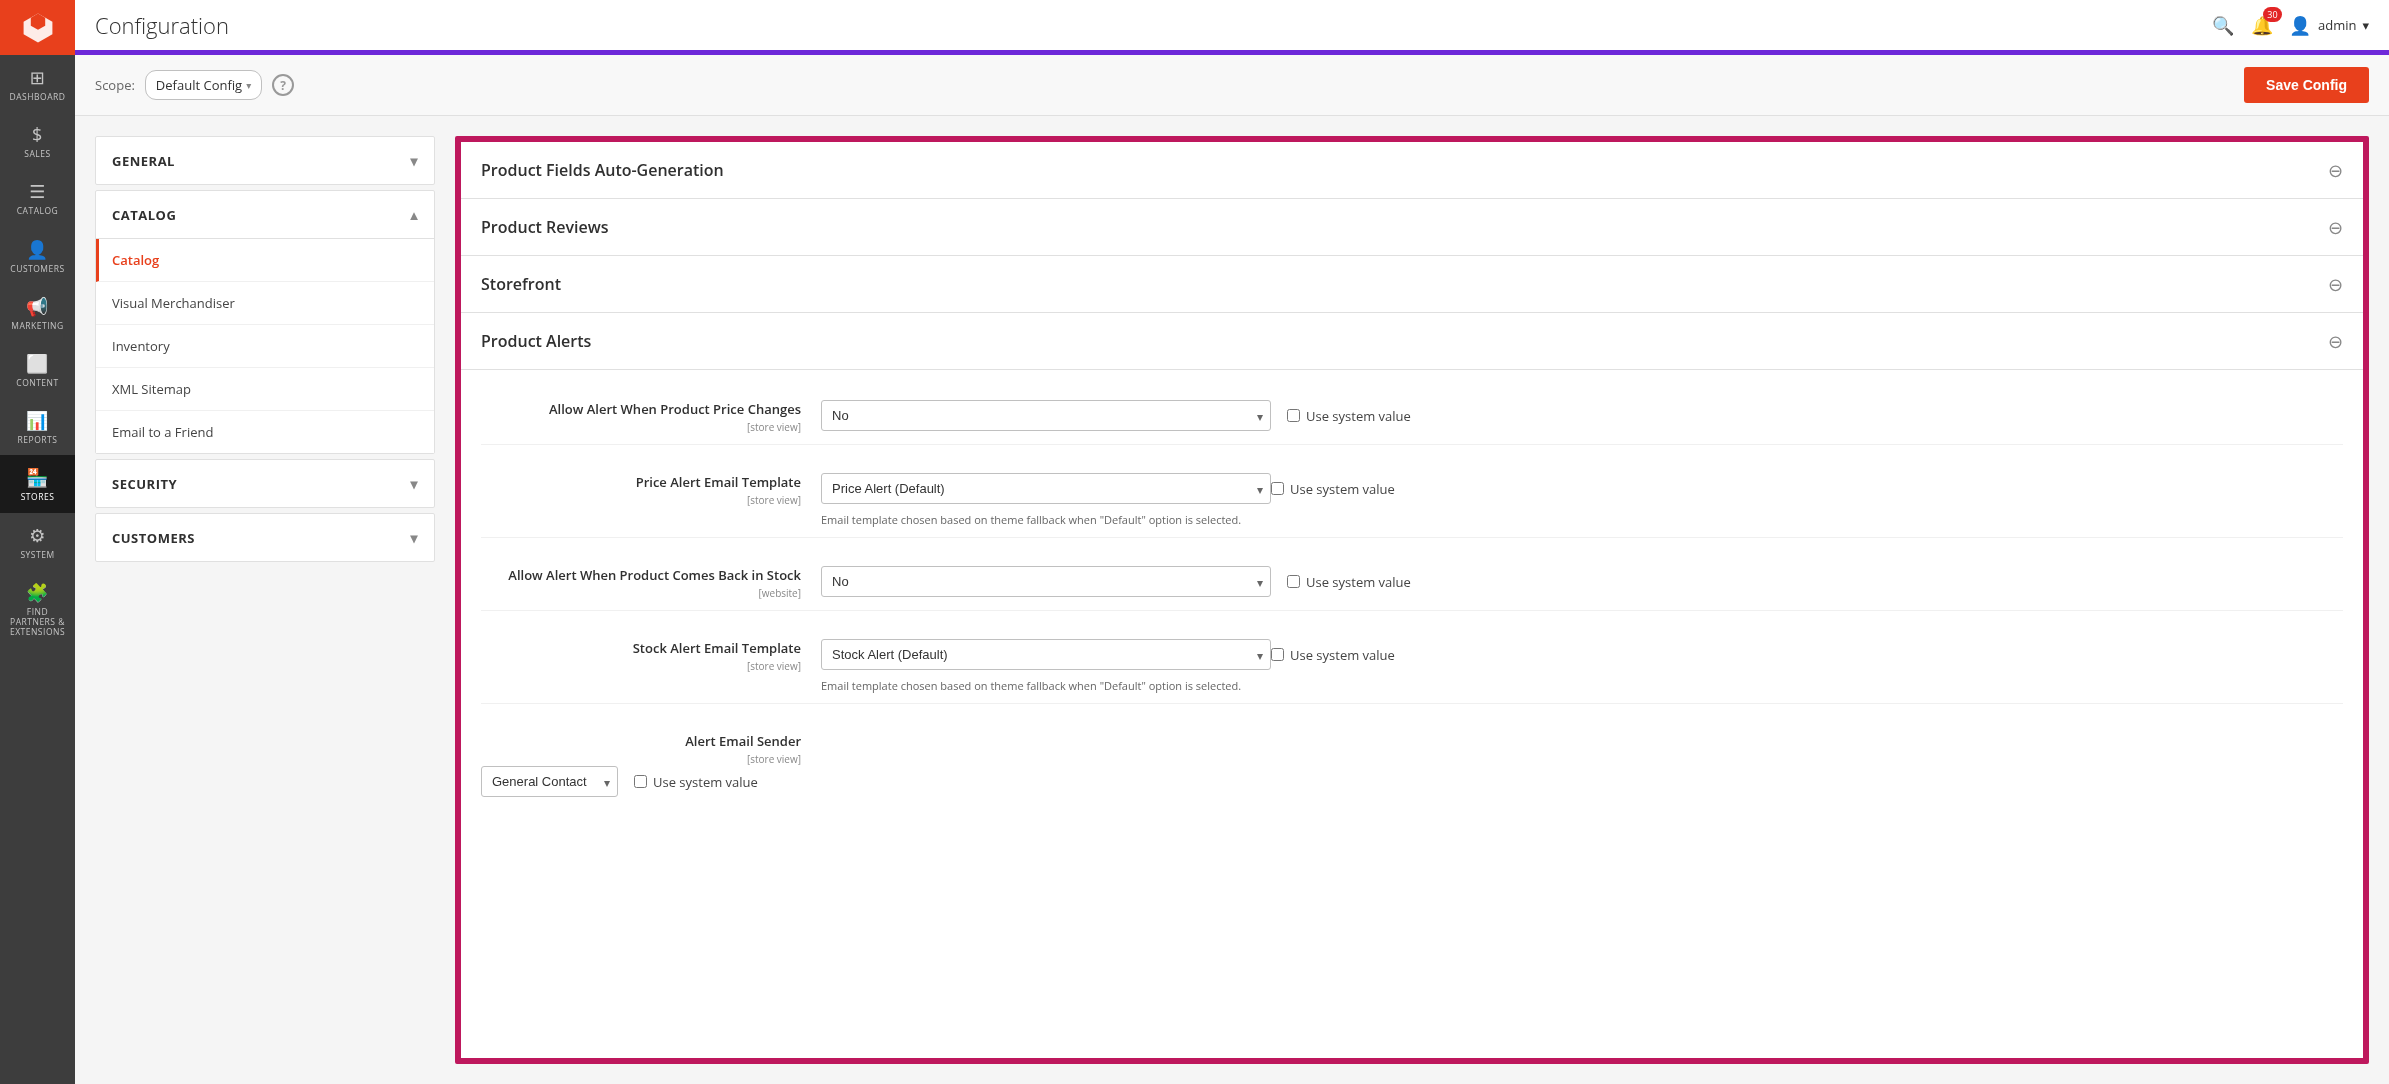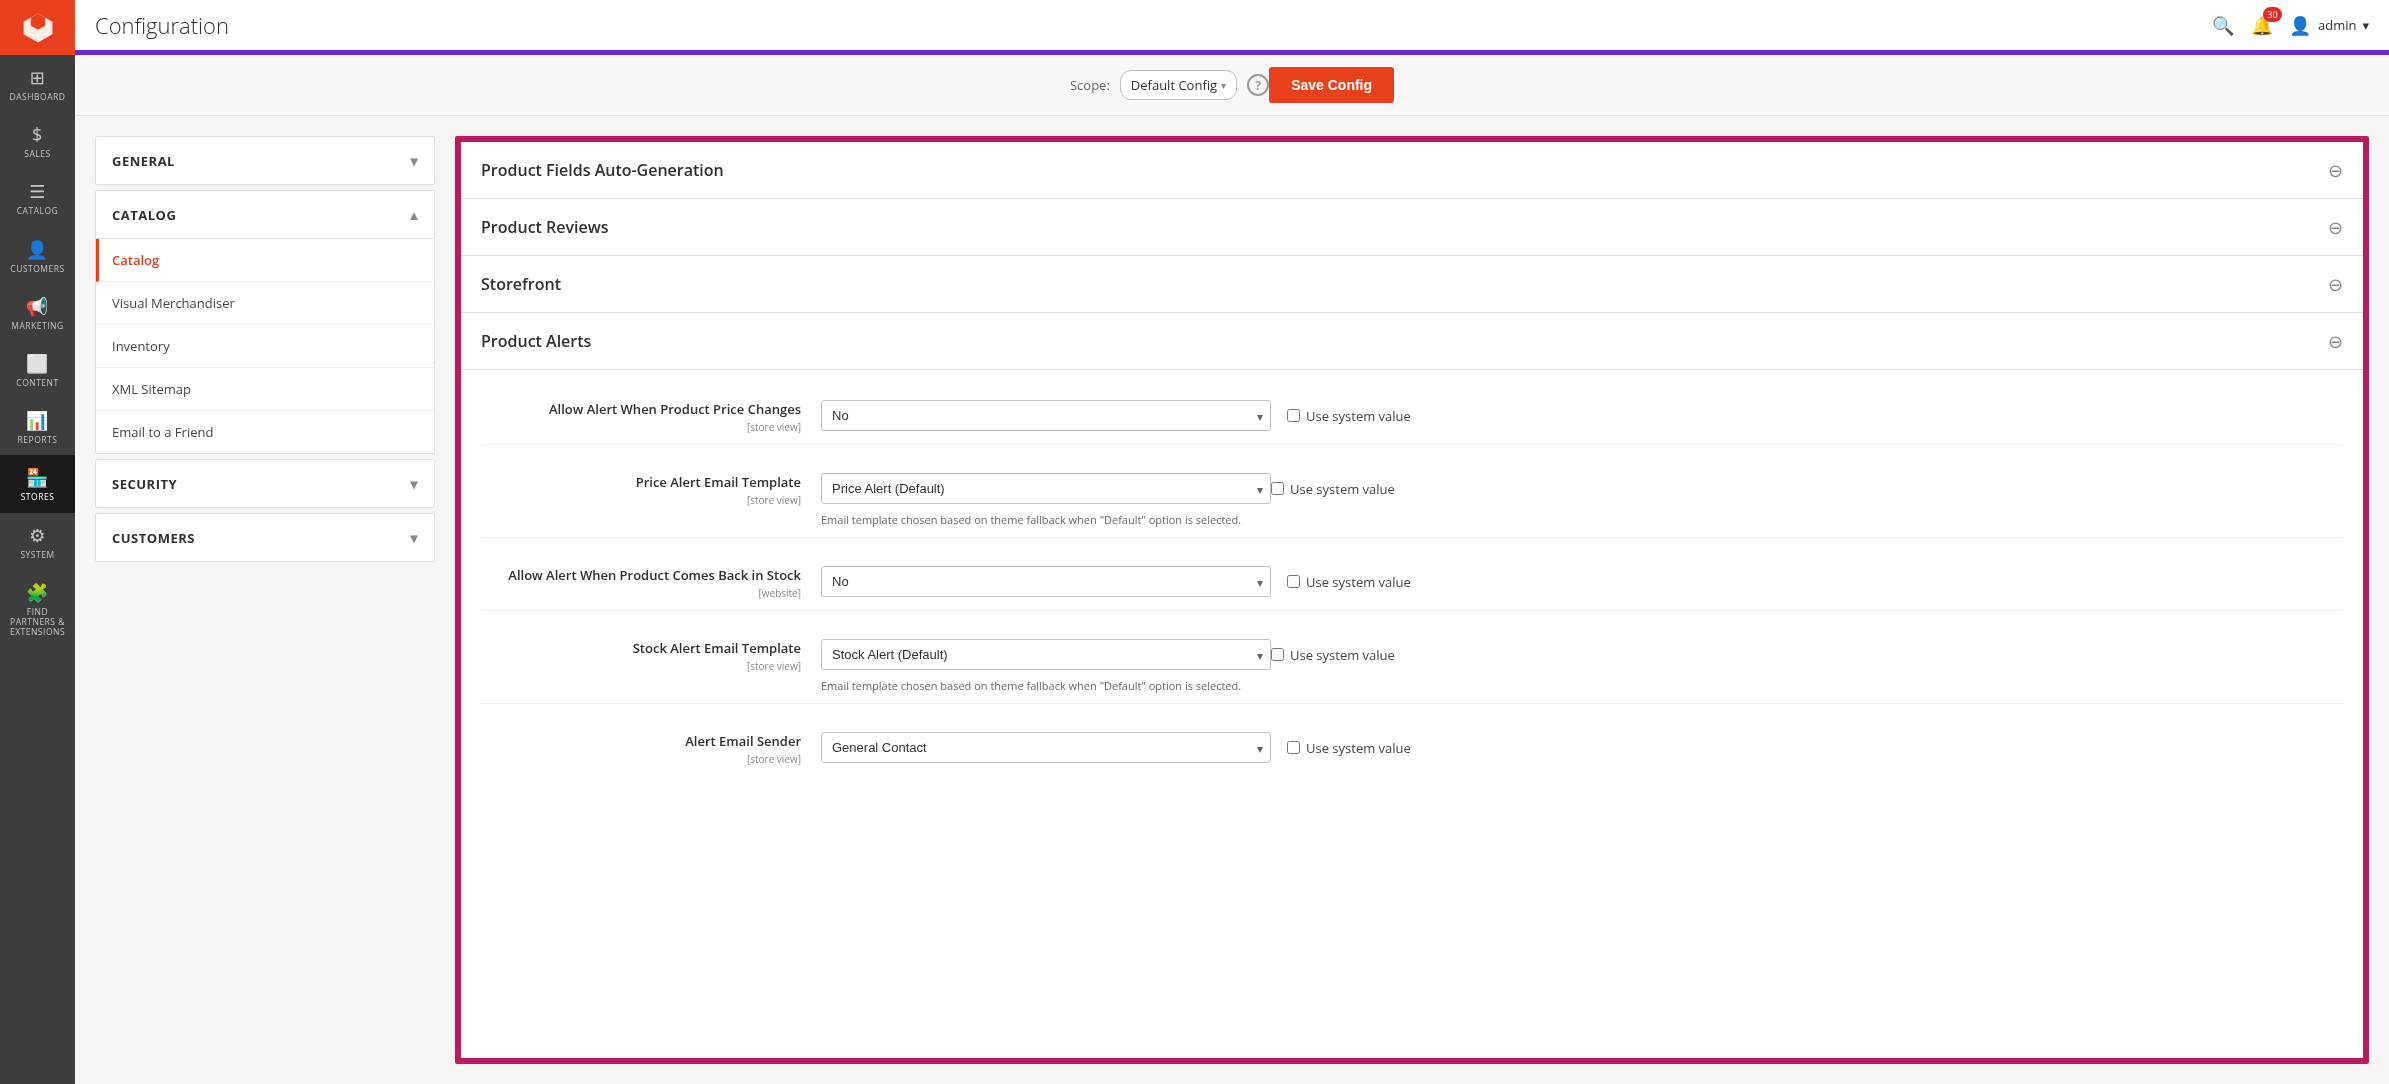--- a/index.html
+++ b/index.html
@@ -102,21 +102,21 @@
     }
     .admin-icon { font-size: 18px; color: #666; }
 
     
     .scope-bar {
       background: #f8f8f8;
       border-bottom: 1px solid #e0e0e0;
       padding: 12px 20px;
       display: flex;
       align-items: center;
-      justify-content: center;
+      justify-content: space-between;
       flex-shrink: 0;
     }
     .scope-left {
       display: flex;
       align-items: center;
       gap: 10px;
     }
     .scope-label { color: #666; font-size: 13px; }
     .scope-select {
       display: flex;
@@ -231,21 +231,21 @@
     }
     .section-toggle { font-size: 18px; color: #888; }
 
     .form-row {
       display: flex;
       align-items: flex-start;
       margin-bottom: 18px;
       padding: 10px 0;
       border-bottom: 1px solid #f0f0f0;
     }
-    .form-row:last-child { border-bottom: none; margin-bottom: 0; }
+    .form-row:last-child { border-bottom: none; margin-bottom: 0; flex-direction: column; }
 
     .form-label-col {
       width: 340px;
       flex-shrink: 0;
       padding-right: 20px;
       text-align: right;
     }
     .form-label {
       font-size: 13px;
       font-weight: 600;

